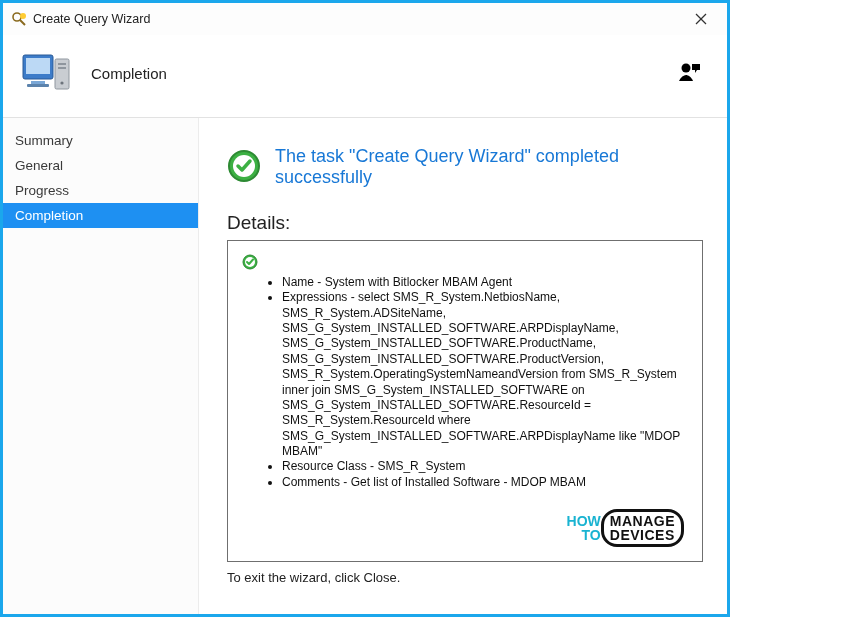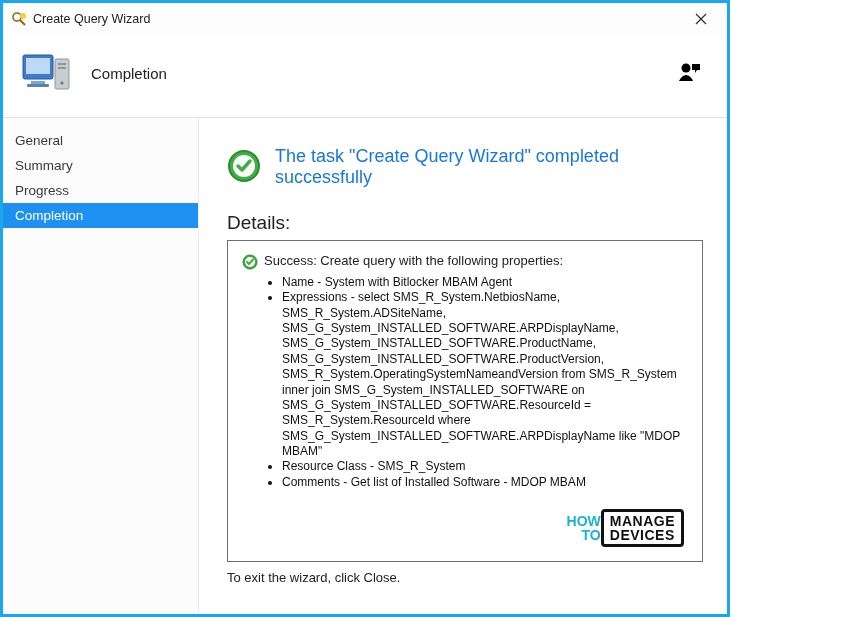--- a/index.html
+++ b/index.html
@@ -156,21 +156,21 @@
   .wm-left {
     font-family: Arial, sans-serif;
     font-weight: 800;
     font-size: 14px;
     line-height: 14px;
     text-align: right;
     color: #19b3d1;
   }
   .wm-box {
     border: 3px solid #111;
-    border-radius: 4px;
+    border-radius: 16px;
     padding: 2px 6px;
     font-family: Arial, sans-serif;
     font-weight: 900;
     font-size: 14px;
     line-height: 14px;
     letter-spacing: 0.5px;
     color: #111;
   }
 </style>
 </head>
@@ -217,24 +217,24 @@
         <path d="M2 22c1.5-4 5-6 7-6s5.5 2 7 6" stroke-width="1.6"></path>
         <path d="M15 5h8v6h-3l-2 3v-3h-3z" stroke-width="1.6"></path>
       </svg>
     </span>
   </div>
 
   <div class="body">
 
     <div class="sidebar">
       <div class="sidebar-item">
+        <span>Summary</span>
+      </div>
+      <div class="sidebar-item">
         <span>General</span>
-      </div>
-      <div class="sidebar-item">
-        <span>Summary</span>
       </div>
       <div class="sidebar-item">
         <span>Progress</span>
       </div>
       <div class="sidebar-item active">
         <span>Completion</span>
       </div>
     </div>
 
     <div class="main">
@@ -254,21 +254,20 @@
 
       <div class="details-box">
         <div class="success-line">
           <span class="tick">
             <svg width="16" height="16" viewBox="0 0 16 16">
               <circle cx="8" cy="8" r="7" fill="#3cb043" stroke="#2d8a33"></circle>
               <circle cx="8" cy="8" r="5" fill="#fff"></circle>
               <path d="M5 8l2 2 4-4.5" fill="none" stroke="#3cb043" stroke-width="2" stroke-linecap="round" stroke-linejoin="round"></path>
             </svg>
           </span>
-          <span>Success: Create query with the following properties:</span>
         </div>
         <ul class="bullet-list">
           <li>
             <span class="label">Name</span> - <span class="value">System with Bitlocker MBAM Agent</span>
           </li>
           <li>
             <span class="label">Expressions</span> - <span class="value">select SMS_R_System.NetbiosName, SMS_R_System.ADSiteName, SMS_G_System_INSTALLED_SOFTWARE.ARPDisplayName, SMS_G_System_INSTALLED_SOFTWARE.ProductName, SMS_G_System_INSTALLED_SOFTWARE.ProductVersion, SMS_R_System.OperatingSystemNameandVersion from  SMS_R_System inner join SMS_G_System_INSTALLED_SOFTWARE on SMS_G_System_INSTALLED_SOFTWARE.ResourceId = SMS_R_System.ResourceId where SMS_G_System_INSTALLED_SOFTWARE.ARPDisplayName like "MDOP MBAM"</span>
           </li>
           <li>
             <span class="label">Resource Class</span> - <span class="value">SMS_R_System</span>

